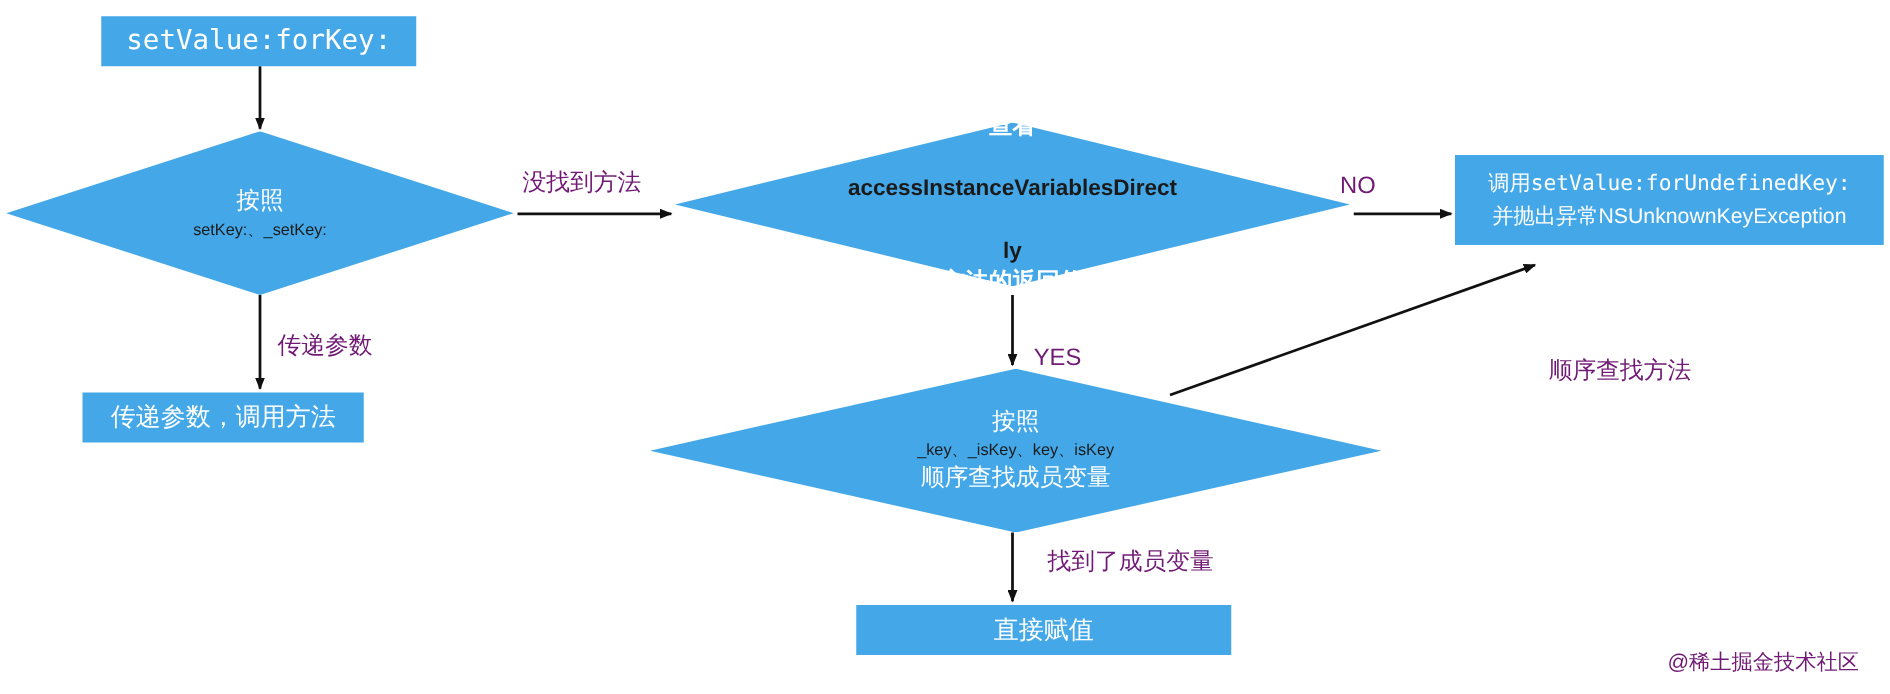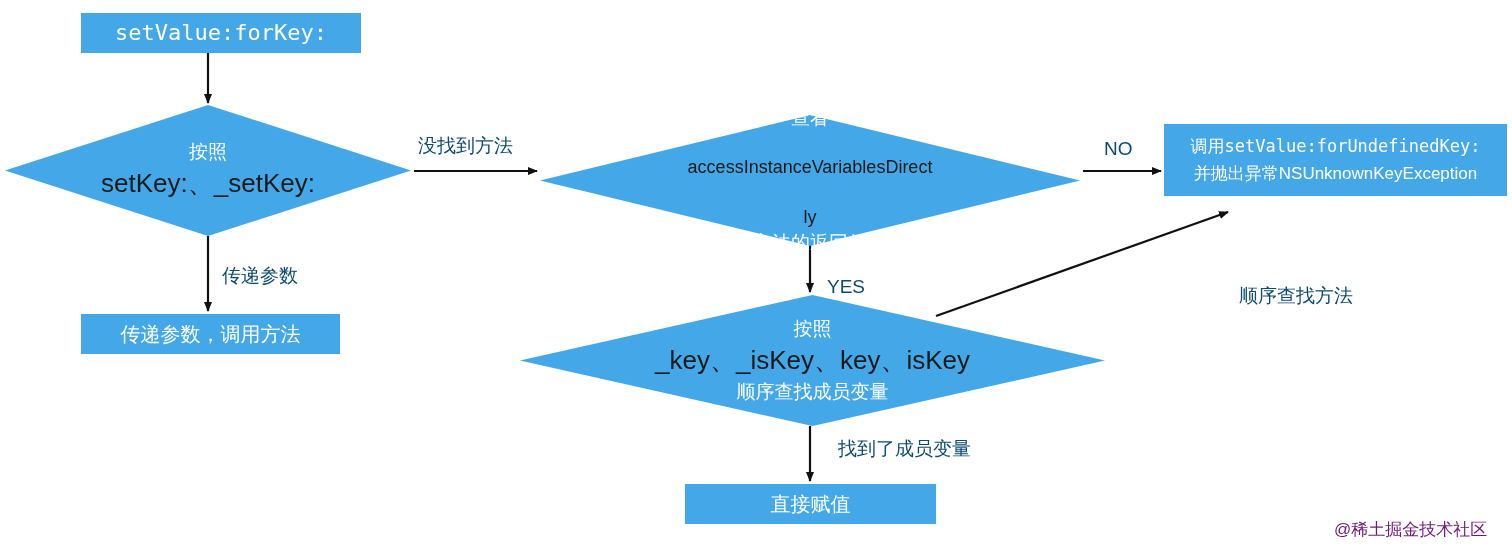--- a/index.html
+++ b/index.html
@@ -58,47 +58,47 @@
     line-height: 1.22;
   }
   .mono {
     font-family: "DejaVu Sans Mono", "Liberation Mono", monospace;
   }
   .dark {
     color: #1a1a1a;
   }
   .edge-label {
     position: absolute;
-    color: #0c4a6e;
+    color: #701a75;
     font-size: 19px;
     white-space: nowrap;
   }
   .watermark {
     position: absolute;
     color: #701a75;
     font-size: 17px;
     white-space: nowrap;
   }
 
   
-  #n-setvalue   { left: 81px;  top: 13px;  width: 280px; height: 40px; font-size: 22px; }
+  #n-setvalue   { left: 81px;  top: 13px;  width: 252px; height: 40px; font-size: 22px; }
   #n-findmethod { left: 5px;   top: 105px; width: 406px; height: 131px; font-size: 15px; }
-  #n-callmethod { left: 81px;  top: 314px; width: 259px; height: 40px; font-size: 20px; justify-content: center; }
-  #n-accessivar { left: 540px; top: 115px; width: 540px; height: 131px; font-size: 15px; }
+  #n-callmethod { left: 66px;  top: 314px; width: 225px; height: 40px; font-size: 20px; justify-content: center; }
+  #n-accessivar { left: 540px; top: 98px; width: 540px; height: 131px; font-size: 15px; font-weight: bold; }
   #n-undefined  { left: 1164px;top: 124px; width: 343px; height: 72px; font-size: 17px; }
   #n-findivar   { left: 520px; top: 295px; width: 585px; height: 131px; font-size: 16px; }
-  #n-assign     { left: 685px; top: 484px; width: 251px; height: 40px; font-size: 20px; }
+  #n-assign     { left: 685px; top: 484px; width: 300px; height: 40px; font-size: 20px; }
 
   #n-findmethod .lines  { line-height: 1.45; }
   #n-accessivar .lines  { line-height: 1.40; }
   #n-findivar .lines    { line-height: 1.40; }
   #n-undefined .lines   { line-height: 1.55; }
 
   .l-big   { font-size: 19px; }
-  .l-code  { font-size: 26px; }
+  .l-code  { font-size: 13px; }
   .l-code2 { font-size: 18px; margin-top: 24px; }
 </style>
 </head>
 <body>
 
 <div id="canvas">
 
   <svg class="edges" viewBox="0 0 1512 555">
     <defs>
       <marker id="arrow" markerWidth="10" markerHeight="8" refX="9" refY="4" orient="auto" markerUnits="userSpaceOnUse">
@@ -170,21 +170,21 @@
   <div class="node box" id="n-assign">
     <div class="lines">
       <div>直接赋值</div>
     </div>
   </div>
 
   <div class="edge-label" style="left:418px; top:133px;">没找到方法</div>
 
   <div class="edge-label" style="left:222px; top:263px;">传递参数</div>
 
-  <div class="edge-label" style="left:1104px; top:138px;text-align:right;">NO</div>
+  <div class="edge-label" style="left:1072px; top:138px;text-align:right;">NO</div>
 
   <div class="edge-label" style="left:827px; top:276px;">YES</div>
 
   <div class="edge-label" style="left:838px; top:436px;">找到了成员变量</div>
 
   <div class="edge-label" style="left:1239px; top:283px;">顺序查找方法</div>
 
   <div class="watermark" style="left:1334px; top:518px;">@稀土掘金技术社区</div>
 
 </div>

